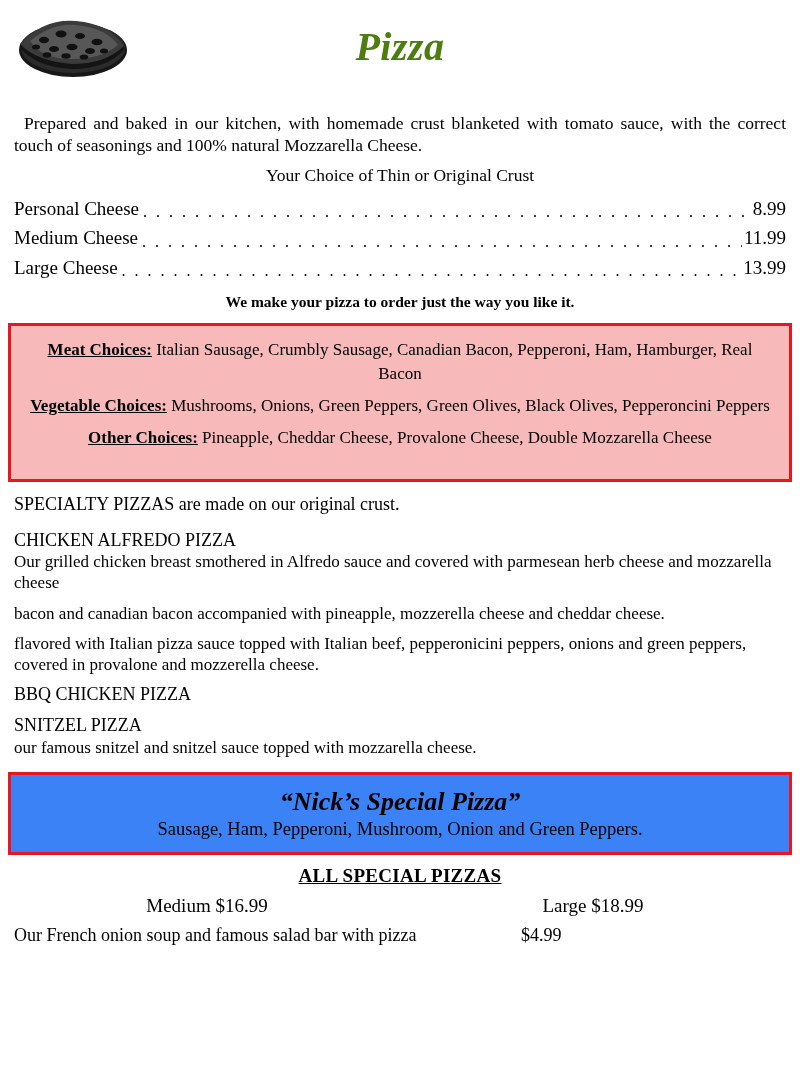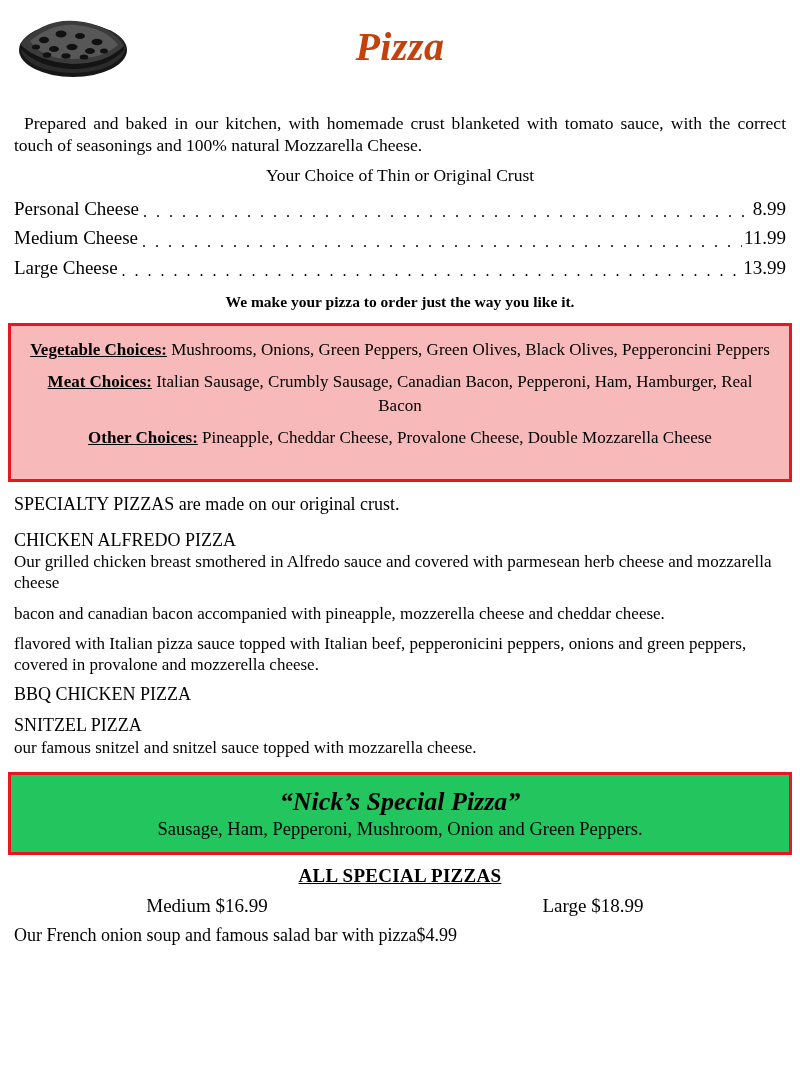--- a/index.html
+++ b/index.html
@@ -34,21 +34,21 @@
     top: 14px;
     width: 118px;
     height: 66px;
   }
   .title {
     text-align: center;
     font-family: "Liberation Serif", serif;
     font-style: italic;
     font-weight: bold;
     font-size: 40px;
-    color: #c2410c;
+    color: #4d7c0f;
     padding-top: 26px;
     line-height: 1.05;
     letter-spacing: 0.5px;
   }
   .subtitle {
     text-align: center;
     font-size: 16px;
     font-weight: bold;
     font-style: italic;
     margin-top: 4px;
@@ -135,21 +135,21 @@
   }
   .pizza-desc {
     font-size: 17px;
     line-height: 1.25;
   }
 
   
   .nicks-box {
     margin: 14px 8px 0 8px;
     border: 3px solid #e8161f;
-    background: #22c55e;
+    background: #3b82f6;
     padding: 10px 12px 12px 12px;
     text-align: center;
   }
   .nicks-title {
     font-style: italic;
     font-weight: bold;
     font-size: 26px;
     line-height: 1.3;
   }
   .nicks-desc {
@@ -178,20 +178,21 @@
   }
   .soup-row {
     display: flex;
     margin-top: 8px;
     font-size: 18px;
     align-items: baseline;
   }
   .soup-row .soup-text { flex: 0 0 auto; }
   .soup-row .soup-price {
     flex: 1 1 auto;
+    text-align: center;
     padding-right: 120px;
   }
 </style>
 </head>
 <body>
 
 <div class="page">
 
   <div class="header">
     <div class="pizza-logo">
@@ -240,26 +241,26 @@
       <span class="pval">13.99</span>
     </div>
   </div>
 
   <div class="tagline">
     <div>We make your pizza to order just the way you like it.</div>
   </div>
 
   <div class="choices-box">
     <div class="choice-block">
+      <span class="choice-label">Meat Choices:</span>
+      <span>Italian Sausage, Crumbly Sausage, Canadian Bacon, Pepperoni, Ham, Hamburger, Real Bacon</span>
+    </div>
+    <div class="choice-block">
       <span class="choice-label">Vegetable Choices:</span>
       <span>Mushrooms, Onions, Green Peppers, Green Olives, Black Olives, Pepperoncini Peppers</span>
-    </div>
-    <div class="choice-block">
-      <span class="choice-label">Meat Choices:</span>
-      <span>Italian Sausage, Crumbly Sausage, Canadian Bacon, Pepperoni, Ham, Hamburger, Real Bacon</span>
     </div>
     <div class="choice-block">
       <span class="choice-label">Other Choices:</span>
       <span>Pineapple, Cheddar Cheese, Provalone Cheese, Double Mozzarella Cheese</span>
     </div>
   </div>
 
   <div class="specialty-note">SPECIALTY PIZZAS are made on our original crust.</div>
 
   <div class="pizza-list">

